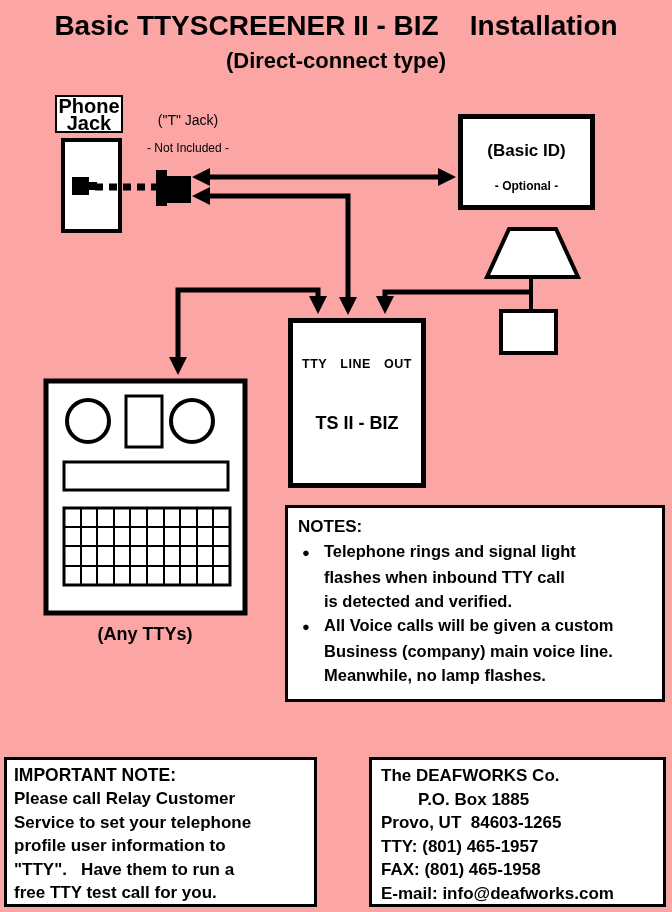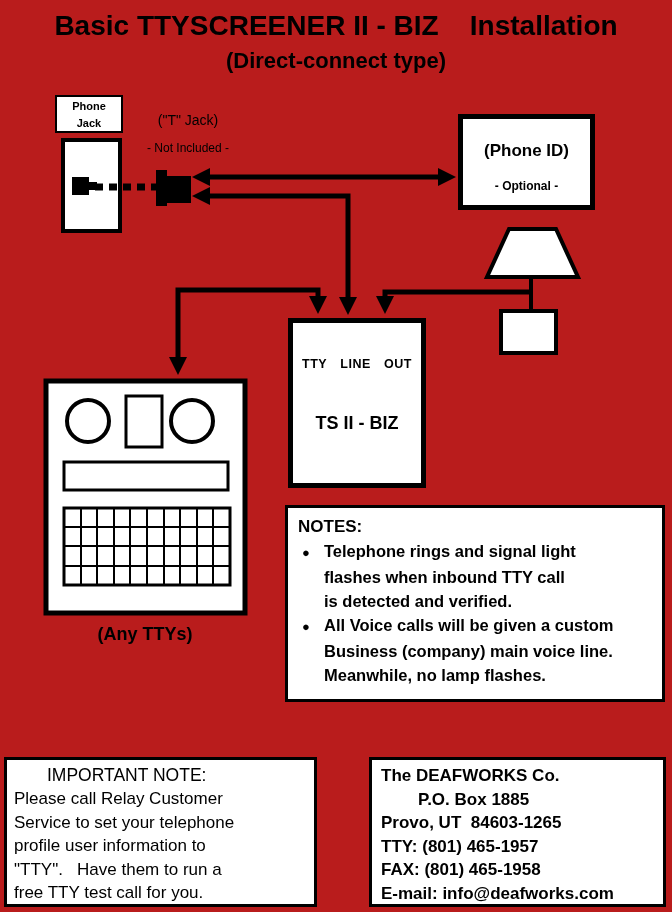--- a/index.html
+++ b/index.html
@@ -1,20 +1,20 @@
 <!DOCTYPE html>
 <html><head>
 <meta charset="utf-8">
 <style>
   * { margin: 0; padding: 0; box-sizing: border-box; }
   html, body { background: #fff; }
   .page {
     position: relative;
     width: 672px; height: 912px;
-    background: #b91c1c; color: #000;
+    background: #fca5a5; color: #000;
     font-family: "Liberation Sans", sans-serif;
     overflow: hidden;
   }
   .abs { position: absolute; }
   svg.diagram { position: absolute; left: 0; top: 0; width: 672px; height: 912px; pointer-events: none; }
 
   .title {
     left: 0; right: 0; top: 10;
     top: 10px;
     text-align: center;
@@ -23,21 +23,21 @@
   }
   .subtitle {
     left: 0; right: 0; top: 48px;
     text-align: center;
     font-weight: bold; font-size: 22px;
   }
 
   .phone-jack-label {
     left: 55px; top: 95px; width: 68px; height: 38px;
     border: 2px solid #000;
-    text-align: center; font-weight: bold; font-size: 11px; line-height: 17px;
+    text-align: center; font-weight: bold; font-size: 20px; line-height: 17px;
     padding-top: 1px; background: #fff;
   }
   .tjack-label { left: 133px; top: 112px; width: 110px; text-align: center; font-size: 14px; }
   .tjack-sub   { left: 133px; top: 141px; width: 110px; text-align: center; font-size: 12px; }
 
   .caller-id-box {
     left: 458px; top: 114px; width: 137px; height: 96px;
     border: 5px solid #000; background: #fff; text-align: center;
   }
   .caller-id-box .cid-label { margin-top: 22px; font-weight: bold; font-size: 17px; }
@@ -64,22 +64,22 @@
   .notes-heading { font-weight: bold; font-size: 17px; line-height: 24px; padding-left: 2px; }
   .note-line { font-weight: bold; font-size: 16.5px; line-height: 24px; padding-left: 28px; white-space: pre; }
   .note-line.first { padding-left: 4px; }
   .bullet { display: inline-block; width: 24px; font-size: 13px; text-align: left; padding-left: 2px; }
 
   .important-box {
     left: 4px; top: 757px; width: 313px; height: 150px;
     border: 3px solid #000; background: #fff;
     padding: 3px 7px 0 7px; overflow: hidden;
   }
-  .imp-heading { font-weight: normal; font-size: 17.5px; line-height: 24px; margin-left: 33px; }
-  .imp-line    { font-weight: normal; font-size: 17px;   line-height: 23.5px; white-space: pre; }
+  .imp-heading { font-weight: bold; font-size: 17.5px; line-height: 24px; }
+  .imp-line    { font-weight: bold; font-size: 17px;   line-height: 23.5px; white-space: pre; }
 
   .contact-box {
     left: 369px; top: 757px; width: 297px; height: 150px;
     border: 3px solid #000; background: #fff;
     padding: 4px 7px 0 9px; overflow: hidden;
   }
   .contact-line { font-weight: bold; font-size: 17px; line-height: 23.5px; white-space: pre; }
   .contact-line.indent { padding-left: 37px; }
 </style>
 </head>
@@ -147,21 +147,21 @@
 
   <div class="abs phone-jack-label">
     <div>Phone</div>
     <div>Jack</div>
   </div>
 
   <div class="abs tjack-label">("T" Jack)</div>
   <div class="abs tjack-sub">- Not Included -</div>
 
   <div class="abs caller-id-box">
-    <div class="cid-label">(Phone ID)</div>
+    <div class="cid-label">(Basic ID)</div>
     <div class="cid-note">- Optional -</div>
   </div>
 
   <div class="abs ts-box">
     <div class="terminals">
       <span>TTY</span>
       <span>LINE</span>
       <span>OUT</span>
     </div>
     <div class="ts-name">TS II - BIZ</div>

